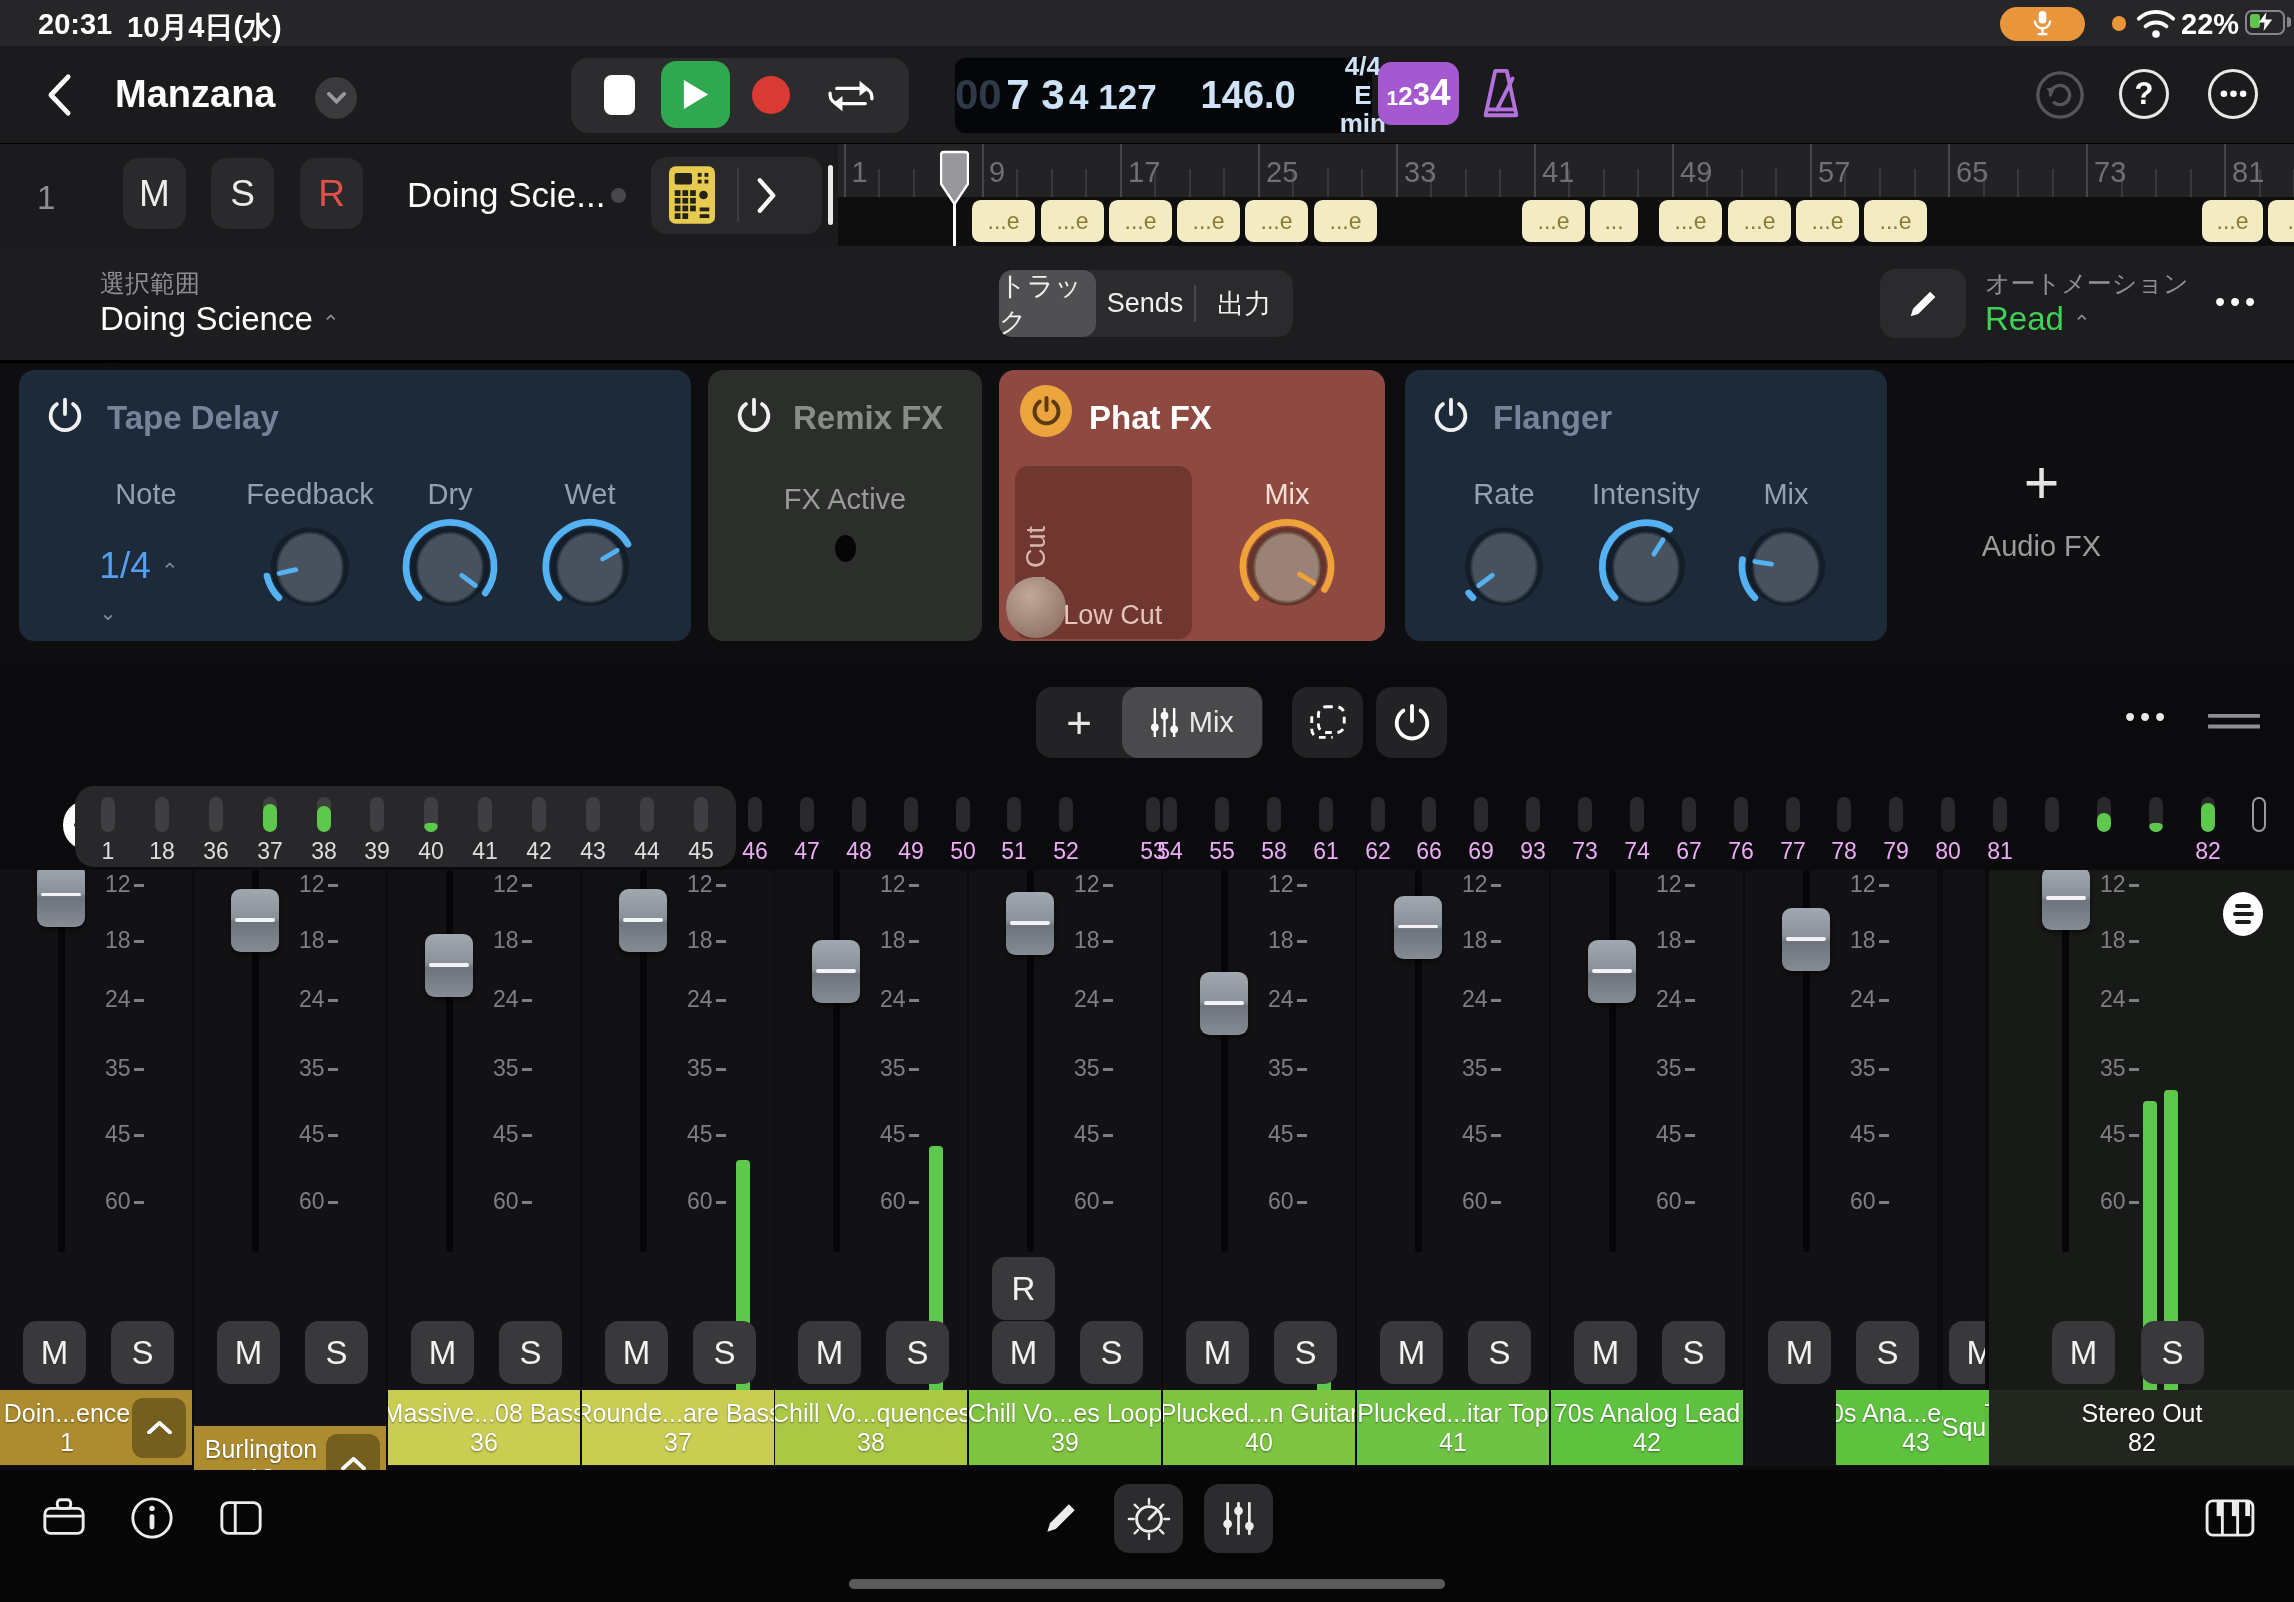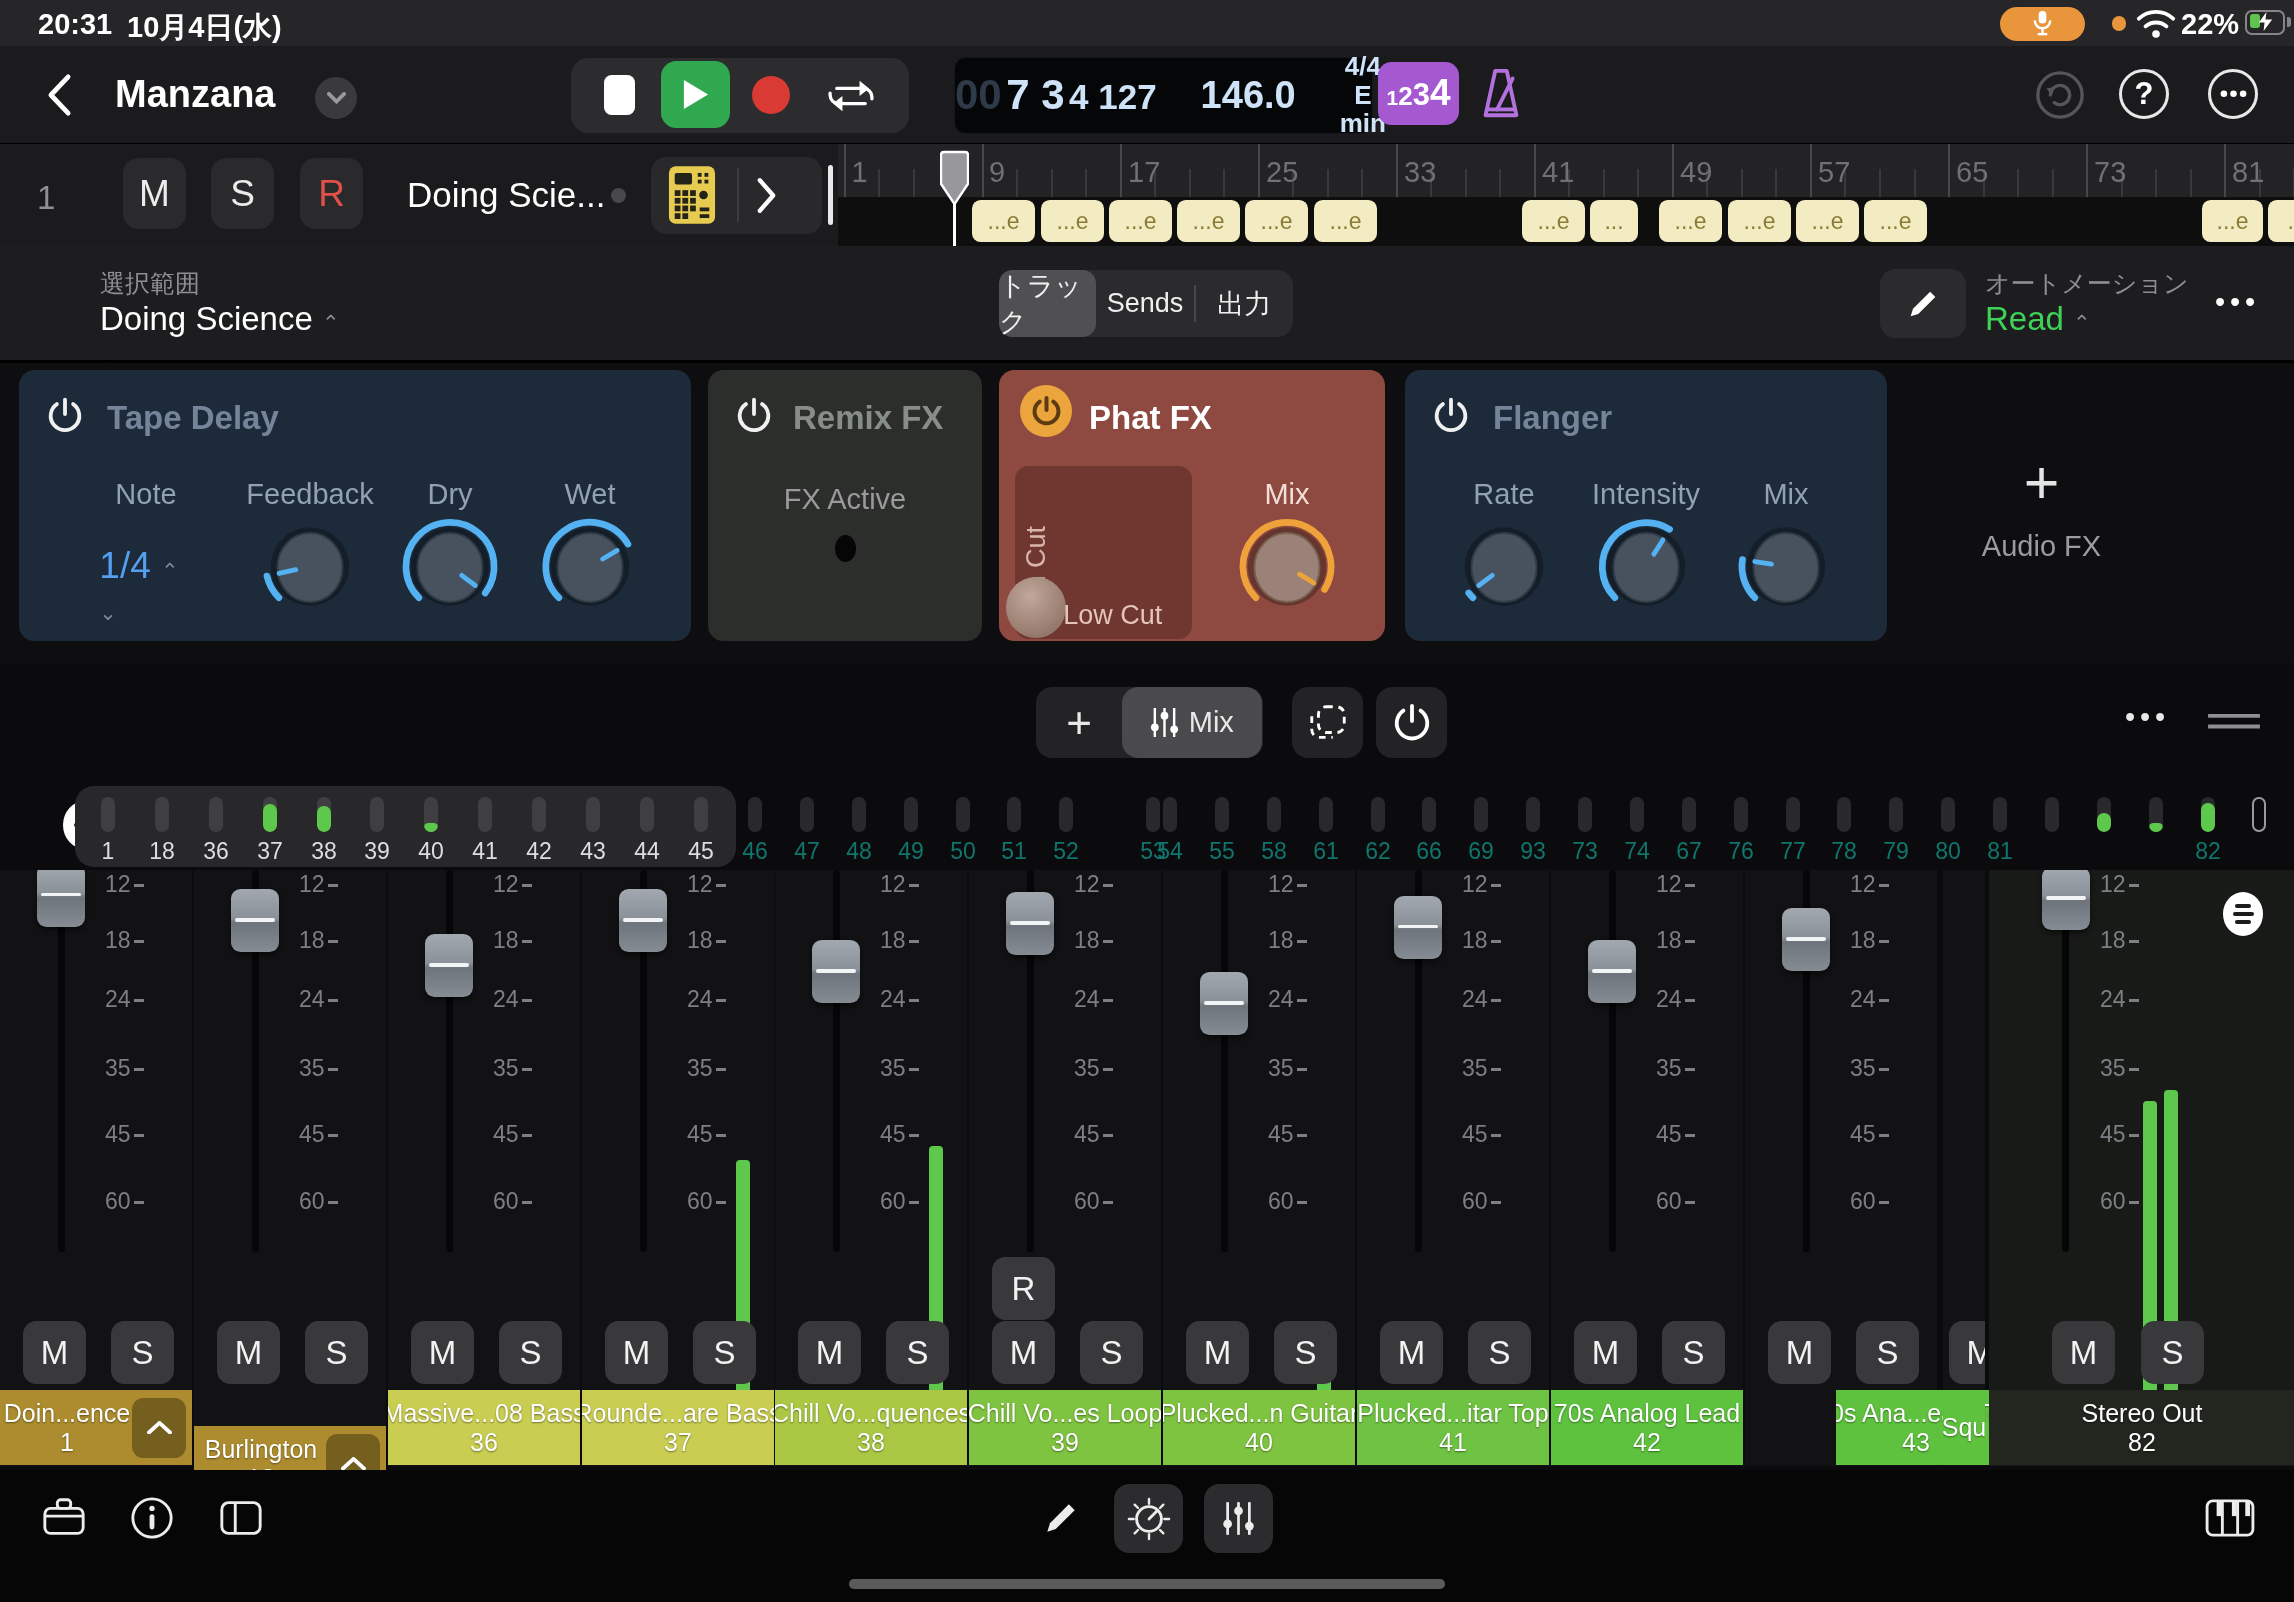--- a/index.html
+++ b/index.html
@@ -78,21 +78,21 @@
   #mix-seg { width:140px; background:#4a4a4d; border-radius:16.3px; display:flex; align-items:center; justify-content:center; gap:9.6px; }
   .tool-btn { position:absolute; top:24px; width:71px; height:71px; background:#232325; border-radius:16.3px; display:flex; align-items:center; justify-content:center; }
   .oval-icon { position:absolute; width:44px; height:48px; background:#fff; border-radius:50%; display:flex; flex-direction:column; align-items:center; justify-content:center; gap:4.8px; }
   .oval-icon i { display:block; height:3.4px; background:#1c1c1e; border-radius:1.9px; }
   #ov-strip-box { position:absolute; left:75px; top:123px; width:661px; height:81px; background:#28282a; border-radius:19px; }
   .ov-item { position:absolute; width:46px; text-align:center; }
   .ov-meter { position:relative; width:13.4px; height:35px; margin:0 auto; background:#3f3f42; border-radius:6.7px; overflow:hidden; }
   .ov-meter.dim { background:#29292c; }
   .ov-meter .fill { position:absolute; bottom:0; left:0; width:100%; background:#5dc84b; border-radius:6.7px; }
   .ov-num { font-size:23px; margin-top:5.8px; color:#dedee0; }
-  .ov-num.dim { color:#0f766e; }
+  .ov-num.dim { color:#f0abfc; }
 
   .strip-col { position:absolute; top:207px; height:596px; background:#121214; overflow:hidden; }
   .groove { position:absolute; width:6.7px; height:382px; background:#060608; border-radius:3.8px; }
   .db-label { position:absolute; width:58px; text-align:right; font-size:23px; color:#7e7e85; }
   .db-label i { display:inline-block; width:9.6px; height:2.9px; background:#7e7e85; vertical-align:middle; margin-left:3.8px; }
   .fader-cap { position:absolute; width:48px; height:63px; border-radius:9.6px; background:linear-gradient(180deg,#a2a8b0 0%,#8b9198 46%,#6e747c 54%,#868c94 100%); box-shadow:0 2.9px 5.8px rgba(0,0,0,.5); }
   .fader-cap::after { content:""; position:absolute; left:3.8px; right:3.8px; top:29px; height:3.8px; background:#f2f3f5; border-radius:1.9px; }
   .meter-bar { position:absolute; width:14.4px; background:#5dc84b; border-radius:3.8px; }
   .ms-btn { position:absolute; width:63px; height:63px; background:#39393c; border-radius:13.4px; color:#f2f2f2; font-size:33px; display:flex; align-items:center; justify-content:center; }
   .strip-label { position:absolute; top:727px; height:75px; display:flex; flex-direction:column; align-items:center; justify-content:center; color:#fff; overflow:hidden; }

